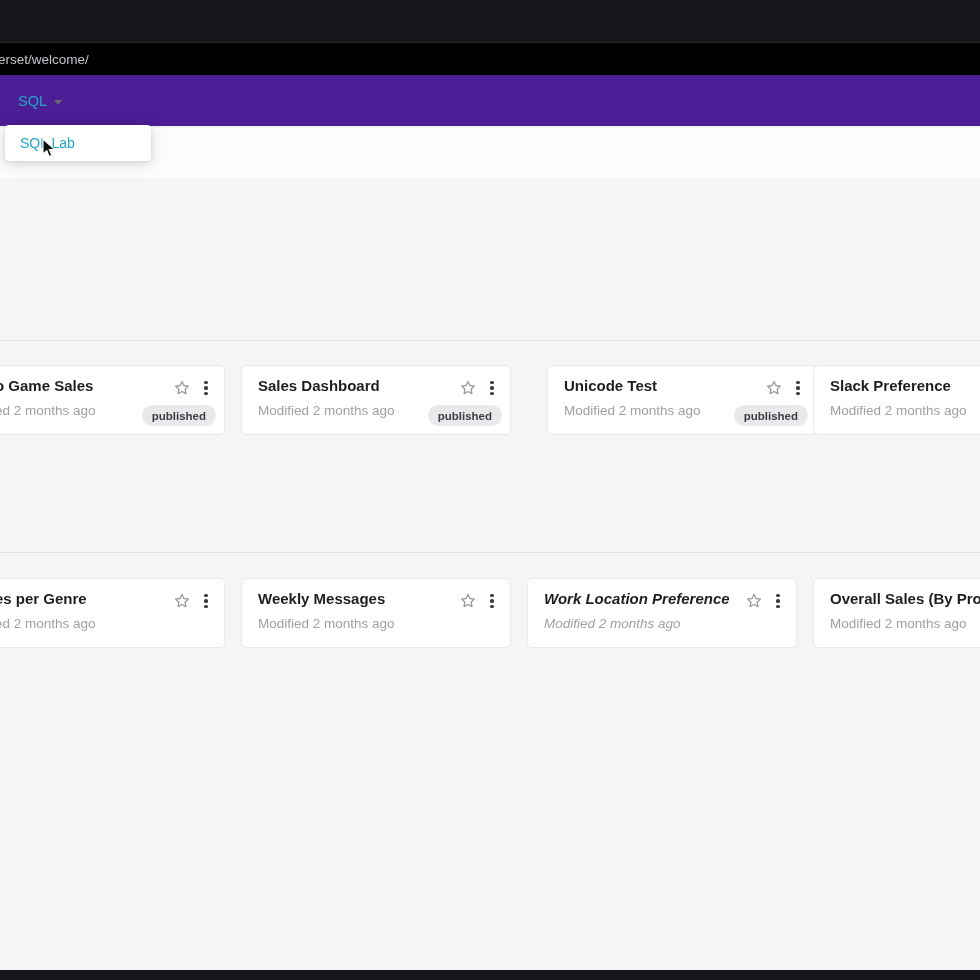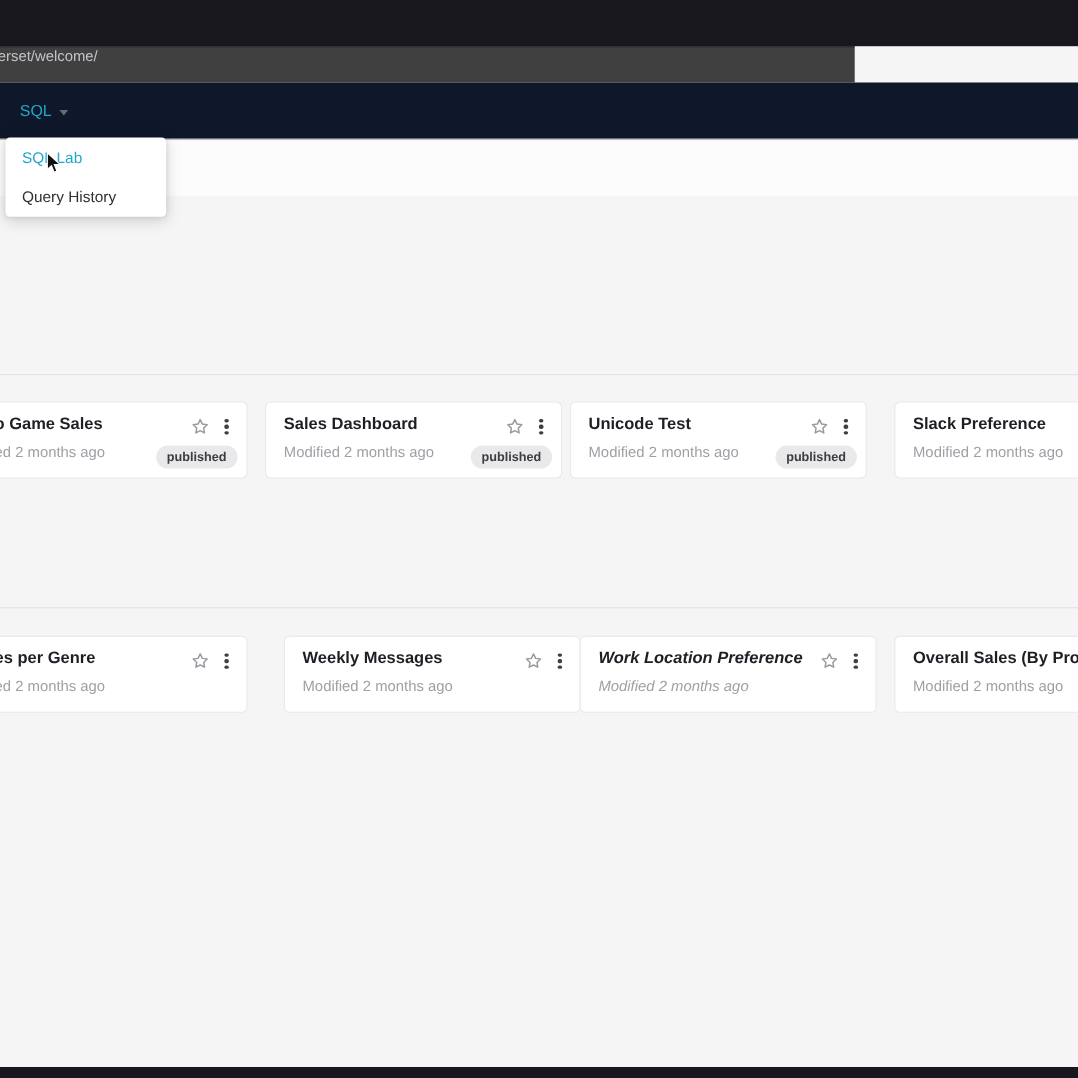--- a/index.html
+++ b/index.html
@@ -5,31 +5,31 @@
   * { margin:0; padding:0; box-sizing:border-box; }
   html,body { width:980px; height:980px; }
   body {
     position:relative; overflow:hidden;
     font-family:"Liberation Sans", sans-serif;
     background:#f5f5f5;
   }
   
   .chrome-top { position:absolute; left:0; top:0; width:980px; height:42px; background:#17171d; }
   .chrome-url {
-    position:absolute; left:0; top:42px; width:777px; height:33px;
-    background:#404040; border-top:1px solid #26262f;
-    display:flex; 
+    position:absolute; left:0; top:42px; width:980px; height:33px;
+    background:#000000; border-top:1px solid #26262f;
+    display:flex; align-items:center;
   }
   .url-text { color:#c2c4ca; font-size:13.5px; margin-left:-2px; white-space:nowrap; }
   .bottom-bar { position:absolute; left:0; top:970px; width:980px; height:10px; background:#17171d; }
 
   
   .navbar {
     position:absolute; left:0; top:75px; width:980px; height:52px;
-    background:#0f172a; border-bottom:1px solid #f0f0f0;
+    background:#4c1d95; border-bottom:1px solid #f0f0f0;
   }
   .nav-sql {
     position:absolute; left:18px; top:0; height:52px;
     display:flex; align-items:center; gap:7px; cursor:pointer;
   }
   .nav-sql-label { color:#1fa8c9; font-size:14.5px; }
   .nav-caret {
     width:0; height:0; margin-top:2px;
     border-left:4px solid transparent; border-right:4px solid transparent;
     border-top:5px solid #6a6a72;
@@ -129,21 +129,21 @@
       <span class="card-star"><svg width="18" height="18" viewBox="0 0 24 24" fill="none" stroke="#9a9aa0" stroke-width="1.8" stroke-linejoin="round">
           <path d="M12 3.3l2.6 5.4 5.9.8-4.3 4.1 1 5.8L12 16.7l-5.2 2.7 1-5.8-4.3-4.1 5.9-.8z"></path>
         </svg></span>
       <span class="card-kebab">
         <i></i>
         <i></i>
         <i></i>
       </span>
       <span class="card-badge">published</span>
     </div>
-    <div class="card" style="left: 518px;">
+    <div class="card" style="left: 547px;">
       <div class="card-title">Unicode Test</div>
       <div class="card-sub">Modified 2 months ago</div>
       <span class="card-star"><svg width="18" height="18" viewBox="0 0 24 24" fill="none" stroke="#9a9aa0" stroke-width="1.8" stroke-linejoin="round">
           <path d="M12 3.3l2.6 5.4 5.9.8-4.3 4.1 1 5.8L12 16.7l-5.2 2.7 1-5.8-4.3-4.1 5.9-.8z"></path>
         </svg></span>
       <span class="card-kebab">
         <i></i>
         <i></i>
         <i></i>
       </span>
@@ -160,21 +160,21 @@
       <div class="card-sub">ed 2 months ago</div>
       <span class="card-star"><svg width="18" height="18" viewBox="0 0 24 24" fill="none" stroke="#9a9aa0" stroke-width="1.8" stroke-linejoin="round">
           <path d="M12 3.3l2.6 5.4 5.9.8-4.3 4.1 1 5.8L12 16.7l-5.2 2.7 1-5.8-4.3-4.1 5.9-.8z"></path>
         </svg></span>
       <span class="card-kebab">
         <i></i>
         <i></i>
         <i></i>
       </span>
     </div>
-    <div class="card" style="left: 258px;">
+    <div class="card" style="left: 241px;">
       <div class="card-title">Weekly Messages</div>
       <div class="card-sub">Modified 2 months ago</div>
       <span class="card-star"><svg width="18" height="18" viewBox="0 0 24 24" fill="none" stroke="#9a9aa0" stroke-width="1.8" stroke-linejoin="round">
           <path d="M12 3.3l2.6 5.4 5.9.8-4.3 4.1 1 5.8L12 16.7l-5.2 2.7 1-5.8-4.3-4.1 5.9-.8z"></path>
         </svg></span>
       <span class="card-kebab">
         <i></i>
         <i></i>
         <i></i>
       </span>
@@ -192,20 +192,19 @@
       </span>
     </div>
     <div class="card" style="left: 813px;">
       <div class="card-title">Overall Sales (By Produ</div>
       <div class="card-sub">Modified 2 months ago</div>
     </div>
   </div>
 
 <div class="menu">
   <div class="menu-item active">SQL Lab</div>
-  <div class="menu-item">Query History</div>
 </div>
 
 <svg class="cursor-arrow" width="15" height="21" viewBox="0 0 15 21">
   <path d="M1 1 L1 16 L4.8 12.6 L7.2 18.6 L9.8 17.5 L7.4 11.6 L12.5 11.4 Z" fill="#111111" stroke="#ffffff" stroke-width="1.1"></path>
 </svg>
 
 <div class="bottom-bar"></div>
 
 </body></html>

